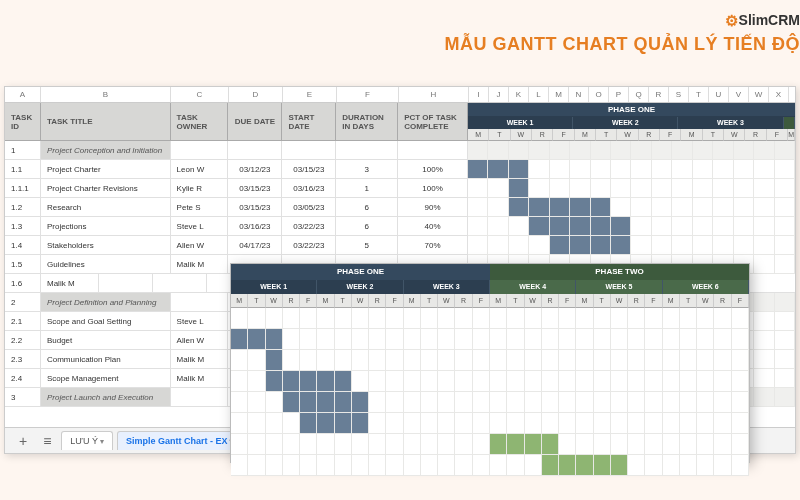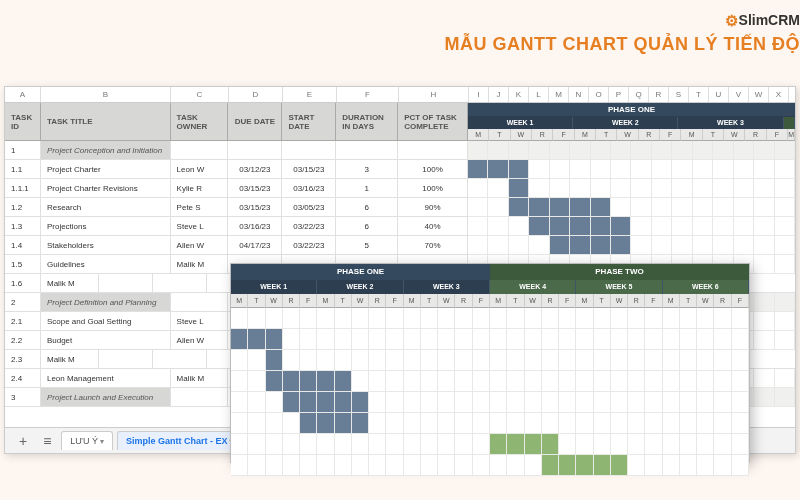--- a/index.html
+++ b/index.html
@@ -411,20 +411,21 @@
           <div></div>
           <div></div>
           <div></div>
           <div></div>
           <div></div>
           <div></div>
         </div>
       </div>
       <div class="row">
         <div class="cell wA">2.3</div>
+        <div class="cell wB">Communication Plan</div>
         <div class="cell wC">Malik M</div>
         <div class="cell wD center"></div>
         <div class="cell wE center"></div>
         <div class="cell wF center"></div>
         <div class="cell wH center"></div>
         <div class="grow" style="width: 328px;">
           <div></div>
           <div></div>
           <div></div>
           <div></div>
@@ -437,21 +438,21 @@
           <div></div>
           <div></div>
           <div></div>
           <div></div>
           <div></div>
           <div></div>
         </div>
       </div>
       <div class="row">
         <div class="cell wA">2.4</div>
-        <div class="cell wB">Leon Management</div>
+        <div class="cell wB">Scope Management</div>
         <div class="cell wC">Malik M</div>
         <div class="cell wD center"></div>
         <div class="cell wE center"></div>
         <div class="cell wF center"></div>
         <div class="cell wH center"></div>
         <div class="grow" style="width: 328px;">
           <div></div>
           <div></div>
           <div></div>
           <div></div>

